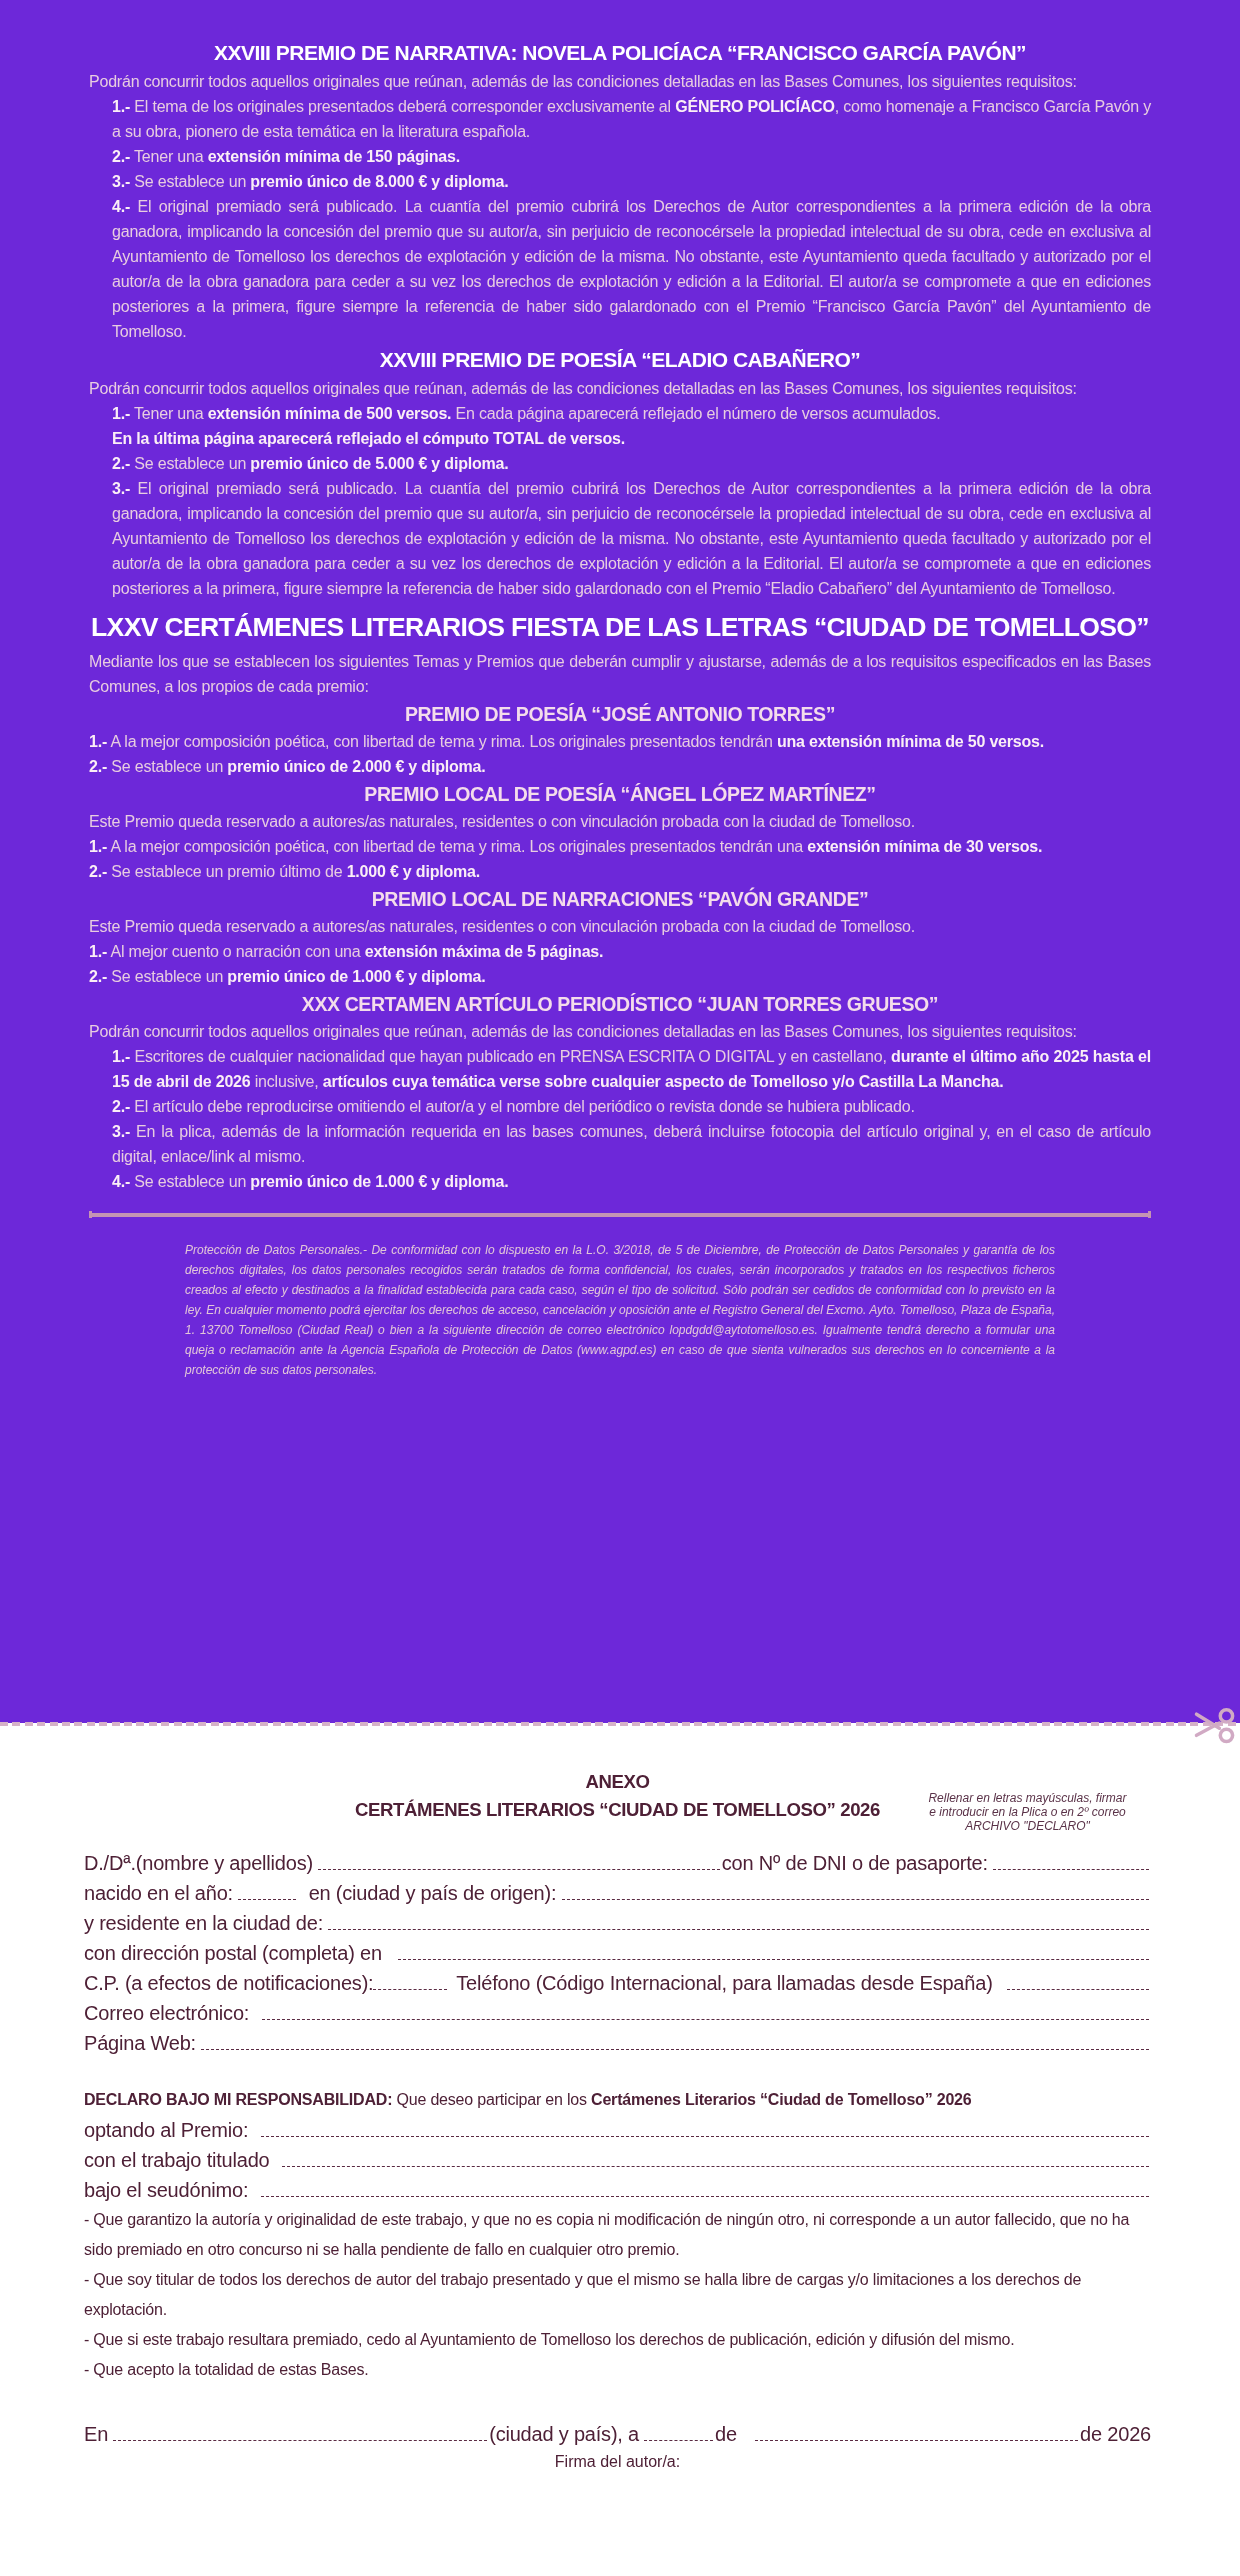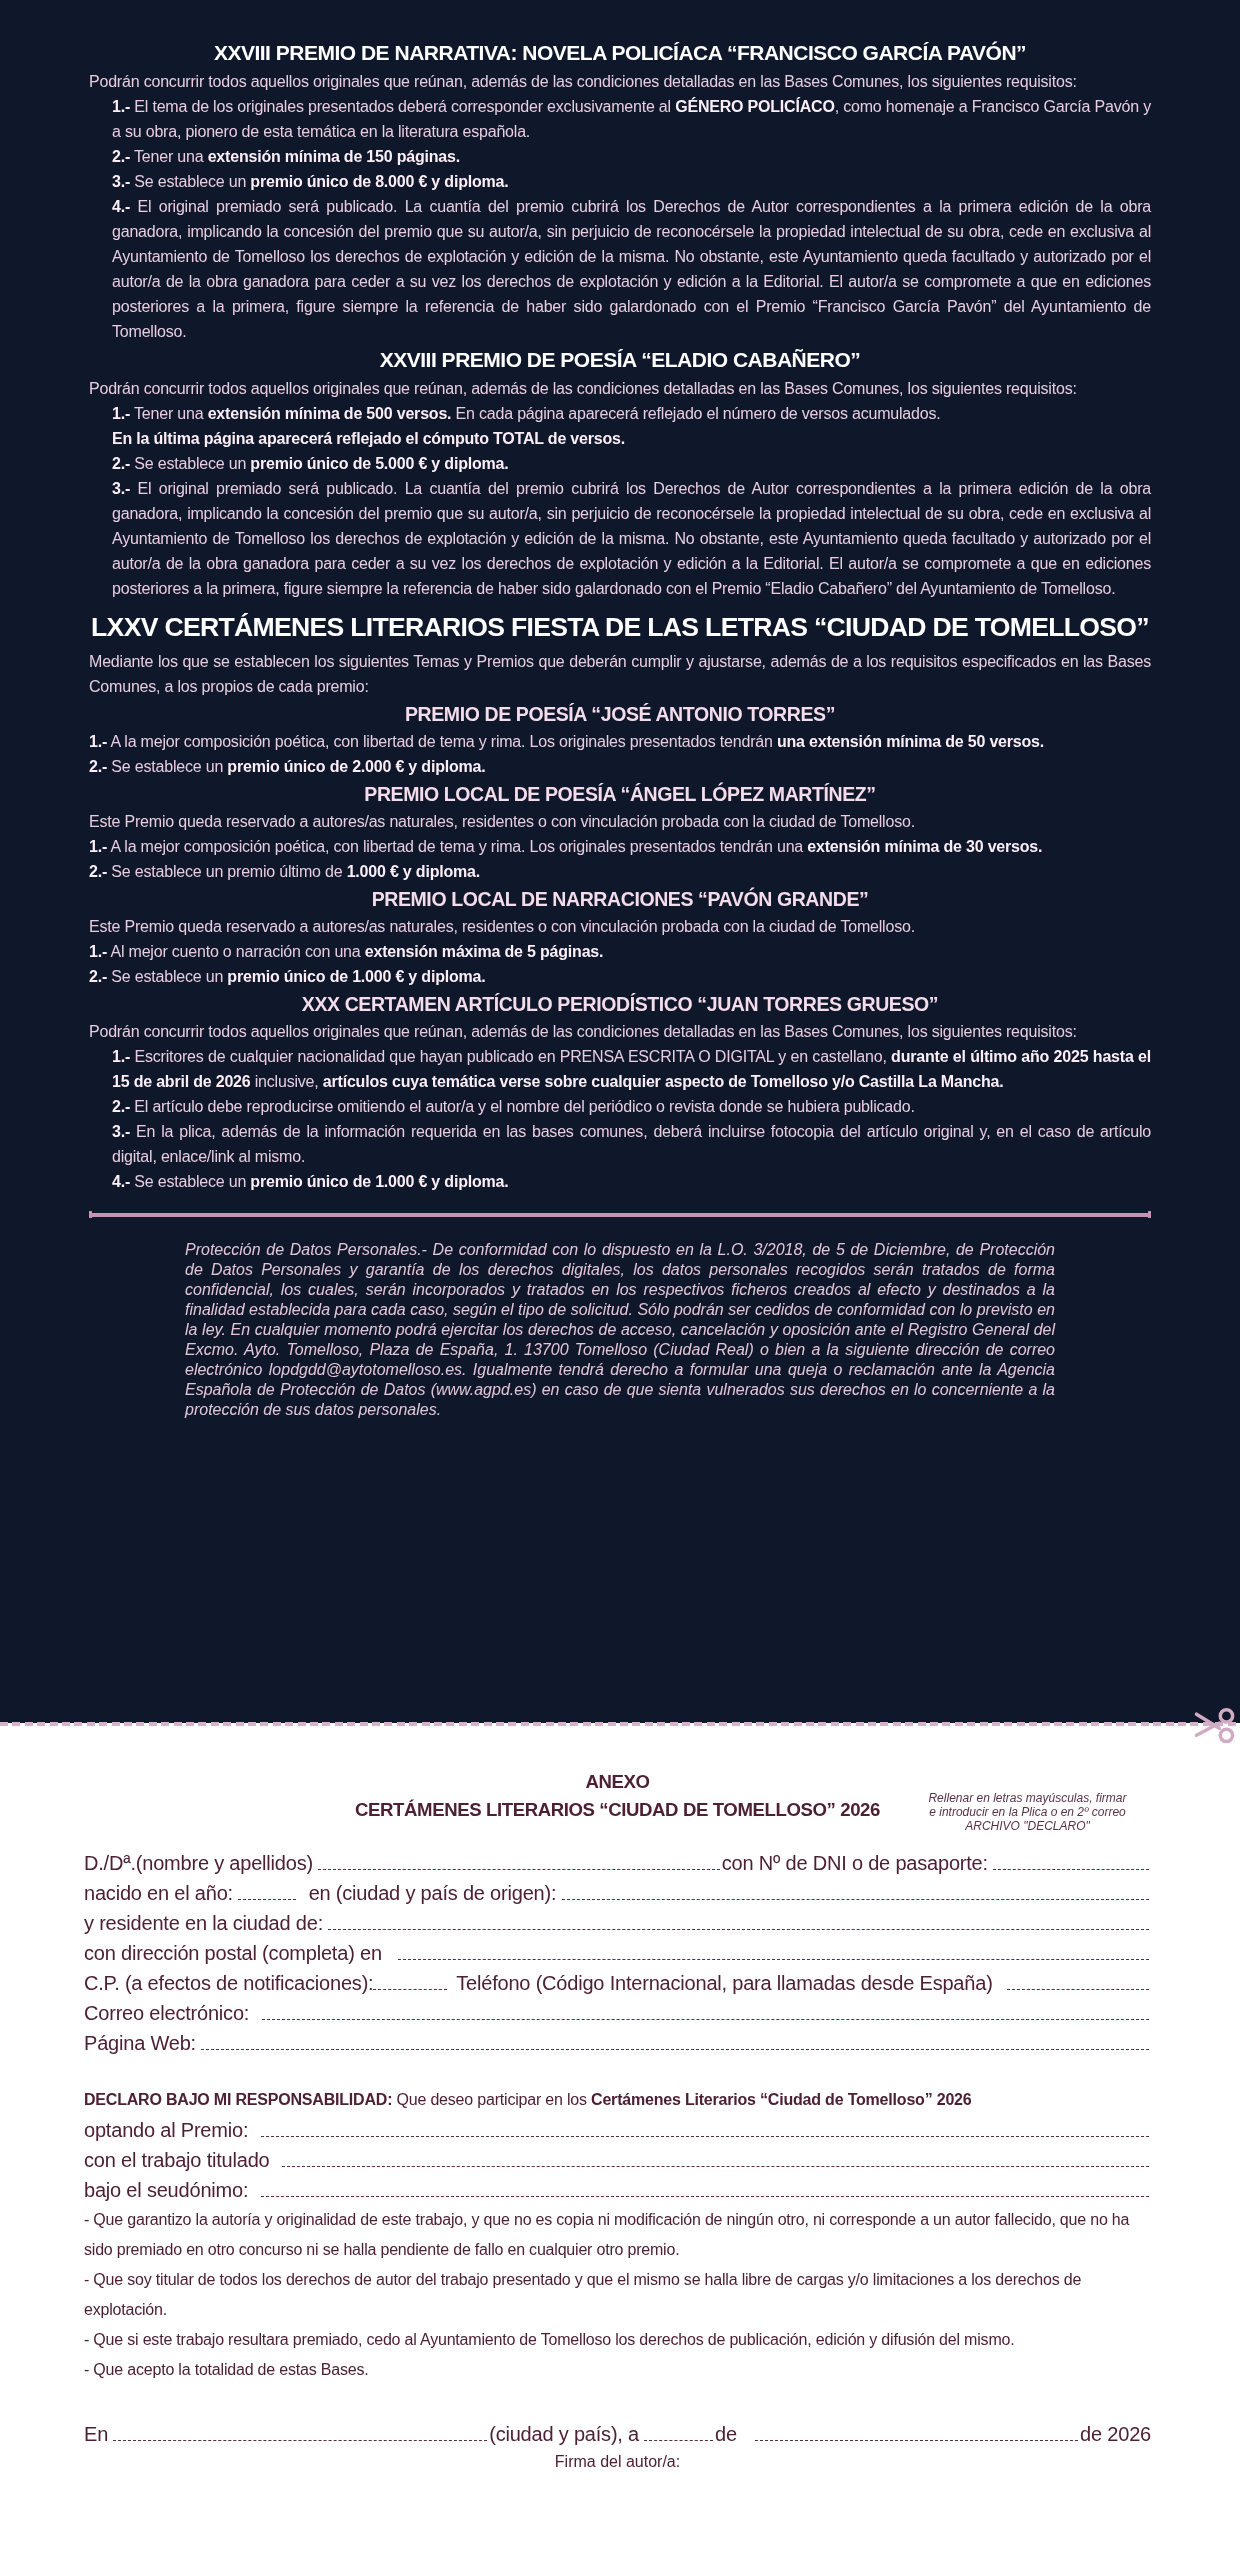--- a/index.html
+++ b/index.html
@@ -1,28 +1,28 @@
 <!DOCTYPE html>
 <html style="font-size:14px"><head>
 <meta charset="utf-8">
 <style>
   * { box-sizing: border-box; margin: 0; padding: 0; }
   html, body { width: 1240px; background: #ffffff; }
   body { font-family: "Liberation Sans", "DejaVu Sans", sans-serif; }
-  .dark { background: #0f172a; color: #e8cde0; padding: 37px 89px 35px 89px; height: 1723px; position: relative; }
+  .dark { background: #6d28d9; color: #e8cde0; padding: 37px 89px 35px 89px; height: 1723px; position: relative; }
   .dark p, .dark div.line { font-size: 16px; line-height: 25px; text-align: justify; letter-spacing: -0.2px; }
   .dark b { color: #fbeef6; font-weight: 700; }
   .h1 { text-align: center; color: #ffffff; font-weight: 700; font-size: 21px; line-height: 32px; letter-spacing: -0.5px; }
   .h0 { text-align: center; color: #ffffff; font-weight: 700; font-size: 26.6px; line-height: 44px; letter-spacing: -0.7px; margin-top: 3.5px; }
   .h2 { text-align: center; color: #f4dceb; font-weight: 700; font-size: 19.5px; line-height: 30px; letter-spacing: -0.4px; }
   .ind { padding-left: 23px; }
   .divider { margin: 19.5px 0 23px 0; height: 3.5px; background: #c594b3; border-radius: 1.8px; position: relative; }
   .divider::before, .divider::after { content: ""; position: absolute; top: -1.8px; width: 2.7px; height: 7px; background: #c594b3; }
   .divider::before { left: 0; } .divider::after { right: 0; }
-  .privacy { padding: 0 96px 0 96px; font-style: italic; font-size: 16px; line-height: 20px; text-align: justify; color: #e2c6d8; }
+  .privacy { padding: 0 96px 0 96px; font-style: italic; font-size: 12px; line-height: 20px; text-align: justify; color: #e2c6d8; }
   .cutline { position: absolute; left: 0; right: 0; bottom: -2.7px; height: 3.5px;
     background: repeating-linear-gradient(90deg, #d6b2c8 0 8px, transparent 8px 12.4px); }
   .scissors { position: absolute; right: 3.5px; bottom: -23px; width: 44px; height: 39px; }
   .white { color: #4e2036; padding: 41px 89px 35px 84px; height: 815px; position: relative; }
   .anexo { text-align: center; font-weight: 700; font-size: 18.6px; line-height: 21px; letter-spacing: -0.4px; color: #4e2036; margin-top: 7px; }
   .note { position: absolute; right: 84px; top: 68px; width: 257px; text-align: center; font-style: italic; font-size: 12px; line-height: 14px; color: #5a3248; }
   .form { margin-top: 28px; }
   .frow { font-size: 20px; line-height: 30px; display: flex; white-space: nowrap; overflow: hidden; letter-spacing: -0.2px; }
   .fill { flex: 1; border-bottom: 1.8px dashed #5a2a42; margin: 0 1.8px 8px 5.3px; min-width: 17.7px; }
   .fill.fixed { flex: none; }

